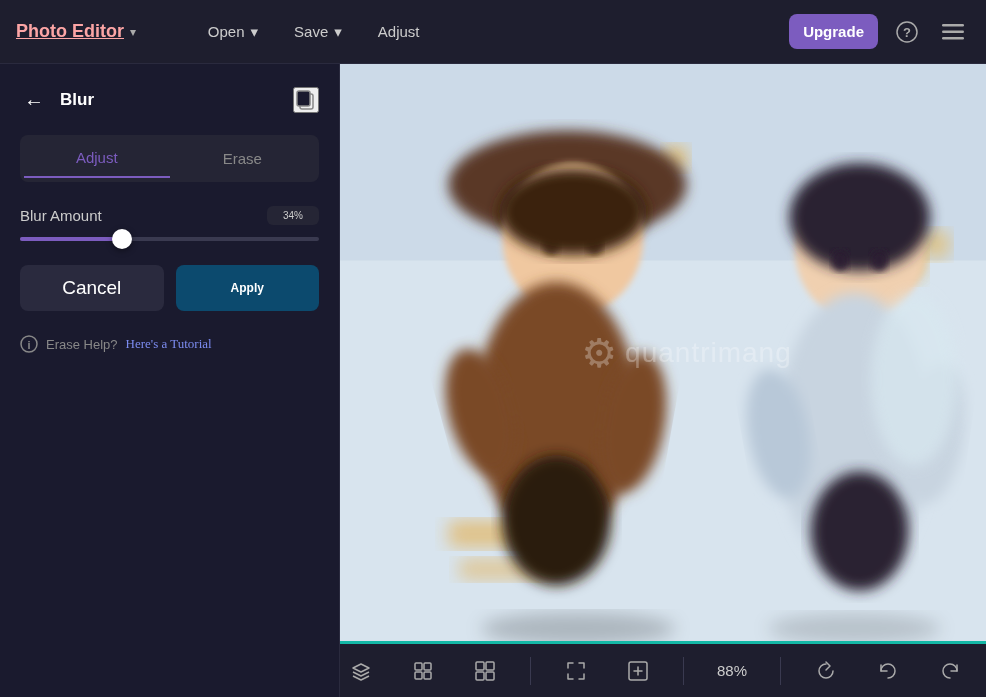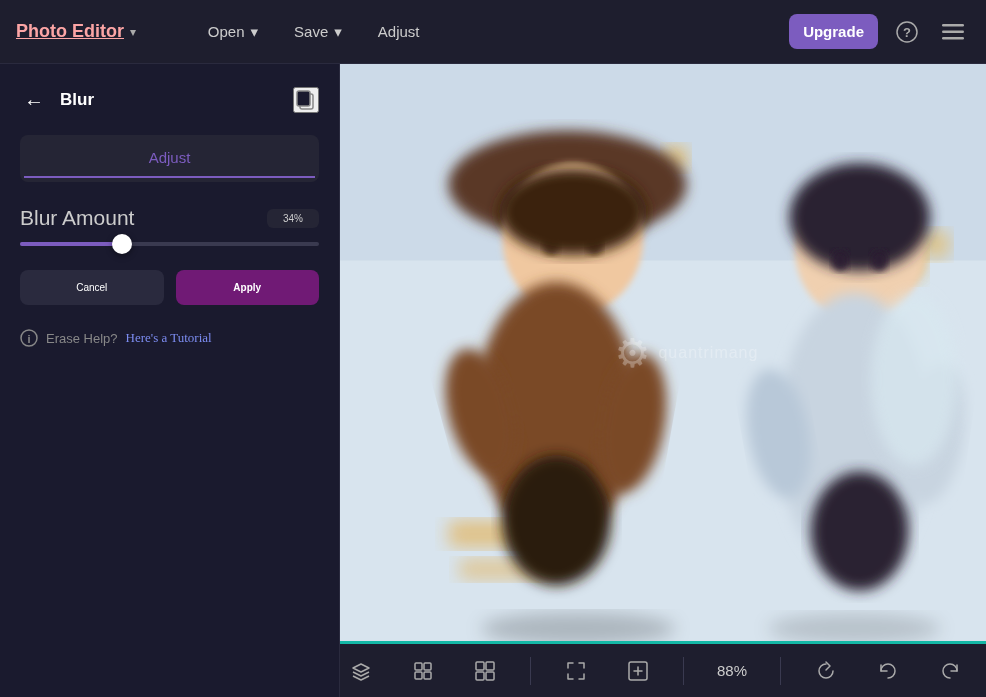--- a/index.html
+++ b/index.html
@@ -163,21 +163,21 @@
     }
 
     
     .control-row {
       display: flex;
       align-items: center;
       justify-content: space-between;
       margin-bottom: 12px;
     }
     .control-label {
-      font-size: 21px;
+      font-size: 15px;
       color: #ccc;
     }
     .control-value {
       font-size: 10px;
       color: #ccc;
       background: #252535;
       padding: 4px 10px;
       border-radius: 6px;
       min-width: 52px;
       text-align: center;
@@ -219,32 +219,32 @@
       gap: 12px;
       margin-bottom: 24px;
     }
     .cancel-btn {
       flex: 1;
       padding: 12px;
       background: #2a2a3e;
       border: none;
       border-radius: 8px;
       color: #fff;
-      font-size: 10px;
+      font-size: 19px;
       font-weight: 500;
       cursor: pointer;
     }
     .apply-btn {
       flex: 1;
       padding: 12px;
-      background: #701a75;
+      background: #0c4a6e;
       border: none;
       border-radius: 8px;
       color: #fff;
-      font-size: 10px;
+      font-size: 12px;
       font-weight: 600;
       cursor: pointer;
     }
 
     
     .help-row {
       display: flex;
       align-items: center;
       gap: 8px;
       color: #888;
@@ -298,21 +298,21 @@
       gap: 8px;
       opacity: 0.4;
       z-index: 10;
       pointer-events: none;
     }
     .watermark-gear {
       font-size: 40px;
       color: rgba(255,255,255,0.7);
     }
     .watermark-text {
-      font-size: 16px;
+      font-size: 28px;
       color: rgba(255,255,255,0.7);
       font-weight: 500;
       letter-spacing: 1px;
     }
 
     
     .bottom-toolbar {
       height: 56px;
       background: #1e1e2e;
       display: flex;
@@ -402,20 +402,23 @@
           <rect x="5" y="5" width="13" height="15" rx="2" stroke="#888" stroke-width="1.5"></rect>
           <rect x="2" y="2" width="13" height="15" rx="2" fill="#1a1a2e" stroke="#888" stroke-width="1.5"></rect>
         </svg>
       </button>
     </div>
 
     <div class="tabs">
       <button class="tab active">
         <span>Adjust</span>
       </button>
+      <button class="tab">
+        <span>Erase</span>
+      </button>
     </div>
 
     <div class="control-row">
       <span class="control-label">Blur Amount</span>
       <span class="control-value">34%</span>
     </div>
 
     <div class="slider-container">
       <div class="slider-track">
         <div class="slider-fill"></div>

